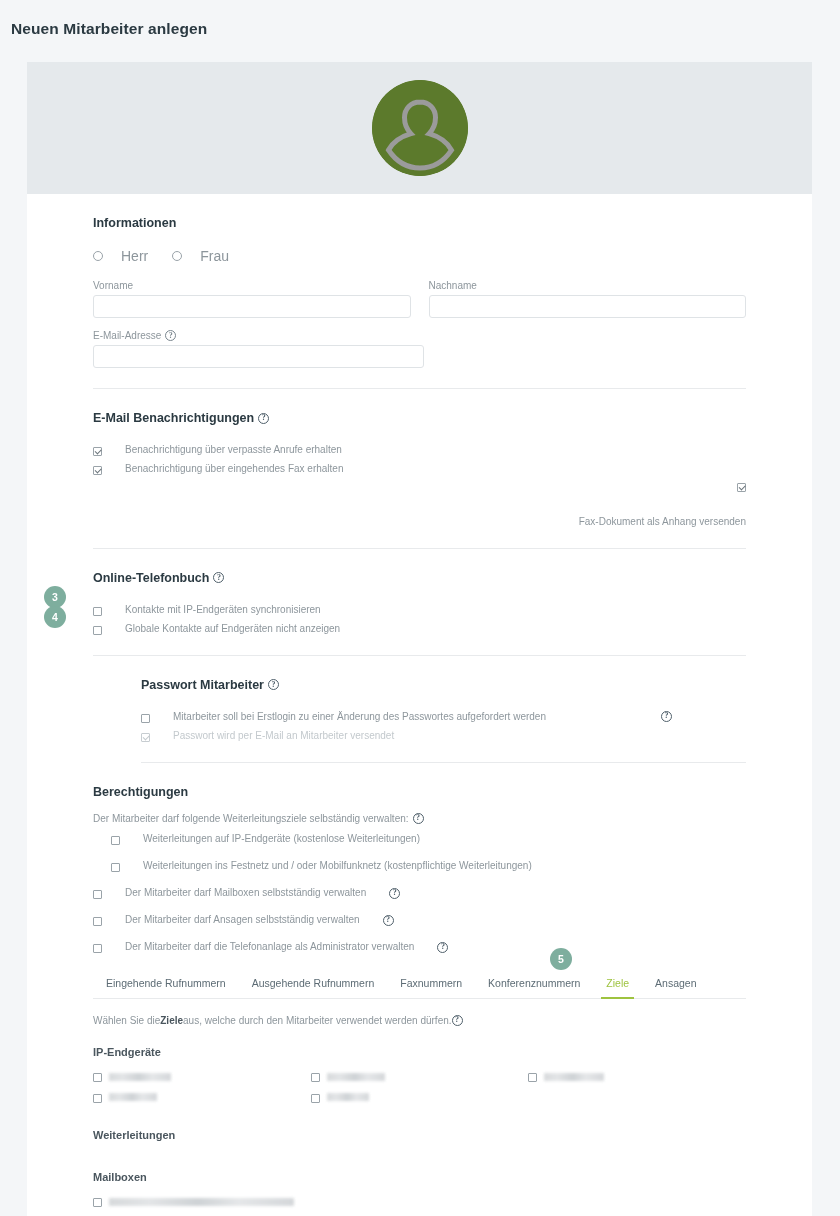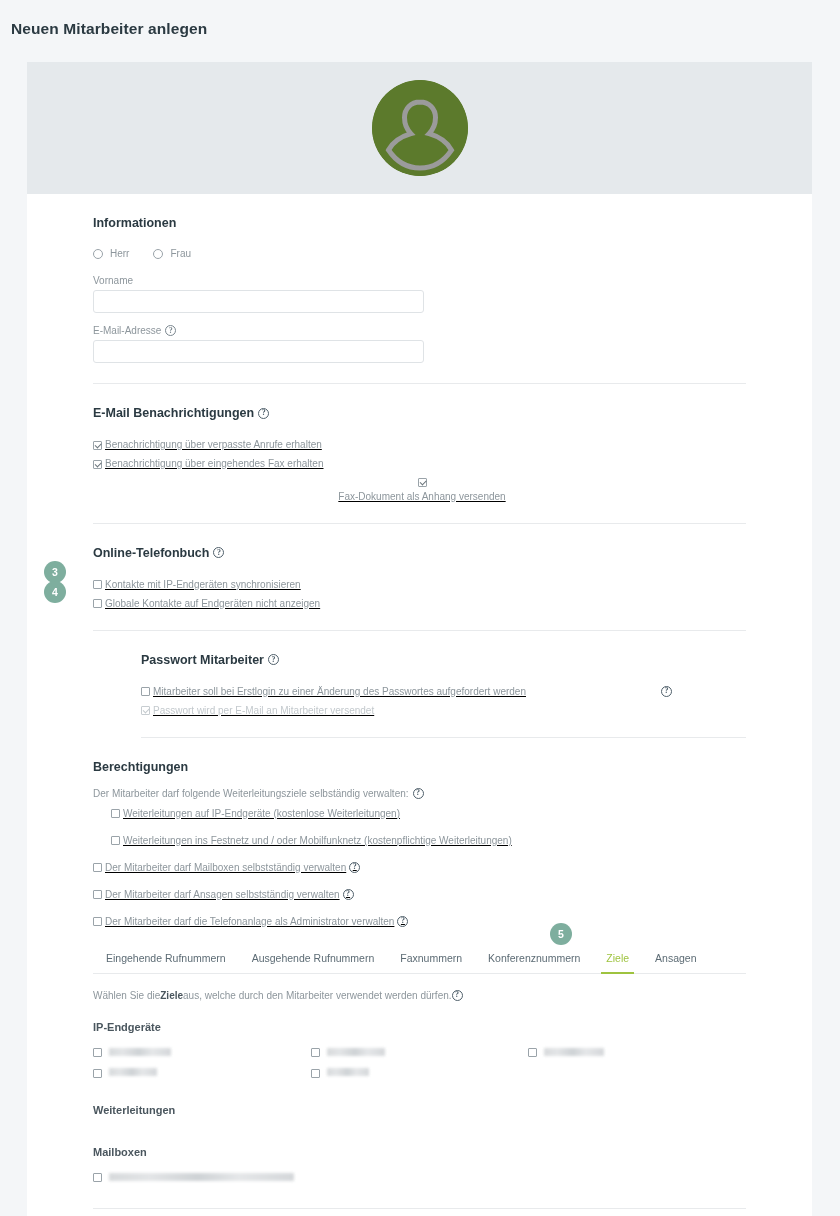--- a/index.html
+++ b/index.html
@@ -54,42 +54,42 @@
     width: 11px; height: 11px; border-radius: 50%;
     border: 1px solid #50606b; color: #50606b;
     font-size: 8px; line-height: 1; font-weight: 700;
     vertical-align: middle; position: relative; top: 0px;
     font-family: "Liberation Serif", serif;
   }
   .help.lite { border-color: #7a868e; color: #7a868e; }
 
   
   .radio-row { display: flex; gap: 24px; align-items: center; margin-bottom: 16px; }
-  .radio { display: inline-flex; align-items: center; gap: 7px; font-size: 10px; color: #8d969c; }
+  .radio { display: inline-flex; align-items: center; gap: 18px; font-size: 14px; color: #8d969c; }
   .radio .dot {
     width: 10px; height: 10px; border-radius: 50%;
     border: 1.2px solid #9aa3a9; background: #fff; display: inline-block;
   }
 
   
   .field-grid { display: flex; gap: 18px; }
   .field { margin-bottom: 12px; }
   .field.half { width: 331px; }
   .field-label {
     font-size: 10px; color: #8d969c; margin-bottom: 4px;
     display: flex; align-items: center; gap: 4px;
   }
   .field input {
     width: 100%; height: 23px; border: 1px solid #dfe3e6; border-radius: 3px;
     background: #fff; font-size: 11px; padding: 0 7px; color: #333;
     font-family: "Liberation Sans", sans-serif; outline: none;
   }
 
   
-  .cb-row { display: flex; align-items: center; gap: 3px; margin-bottom: 6px; position: relative; text-decoration: underline; }
+  .cb-row { display: flex; align-items: flex-end; gap: 23px; margin-bottom: 6px; position: relative; }
   .cb-row.sp { margin-bottom: 16px; }
   .cb-row.indent { margin-left: 5px; flex-direction: column; }
   .cb-row.indent2 { margin-left: 18px; margin-bottom: 14px; }
   .cb {
     width: 9px; height: 9px; flex: 0 0 9px; border: 1px solid #9aa3a9;
     border-radius: 1px; background: #fff; margin-top: 1.5px;
     display: inline-flex; align-items: center; justify-content: center;
     position: relative;
   }
   .cb.checked::after {
@@ -187,20 +187,24 @@
             <span class="dot"></span>
             <span>Frau</span>
           </label>
         </div>
 
         <div class="field-grid">
           <div class="field half">
             <div class="field-label">Vorname</div>
             <input type="text" value="" placeholder="" style="">
           </div>
+          <div class="field half">
+            <div class="field-label">Nachname</div>
+            <input type="text" value="" placeholder="" style="">
+          </div>
         </div>
 
         <div class="field half">
           <div class="field-label">
             <span>E-Mail-Adresse</span>
             <span class="help lite">?</span>
           </div>
           <input type="text" value="" placeholder="" style="">
         </div>
 

